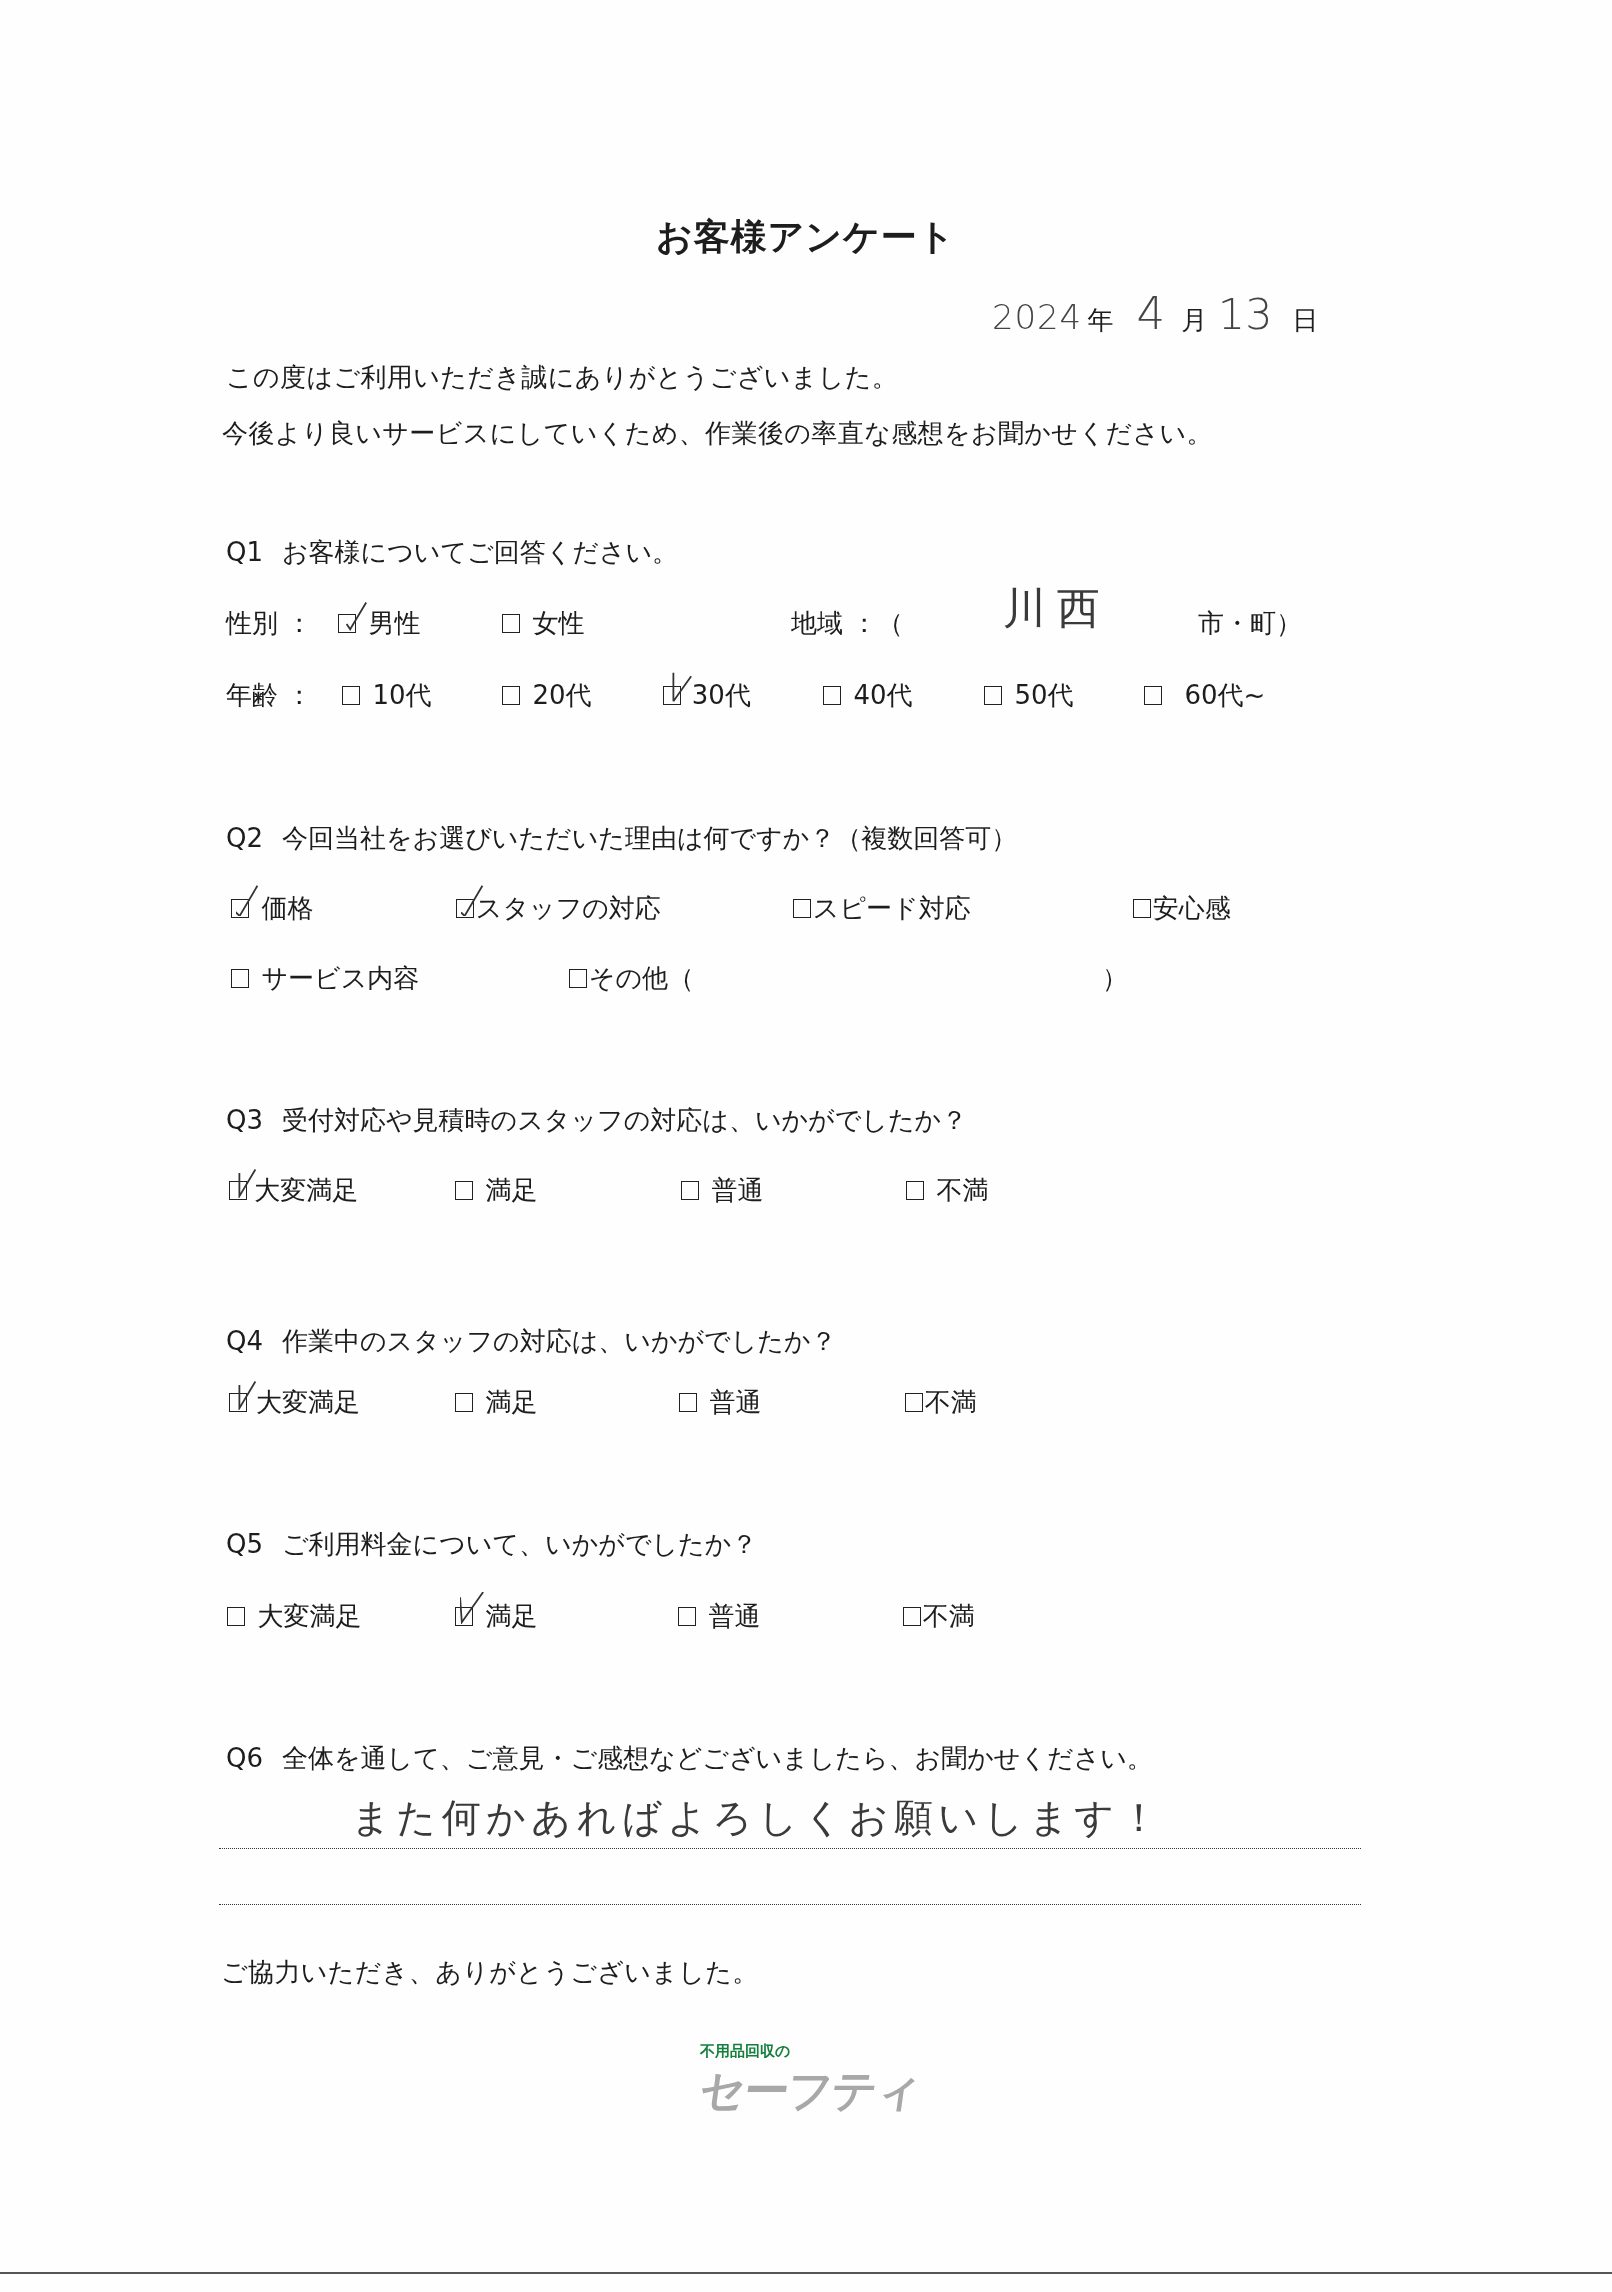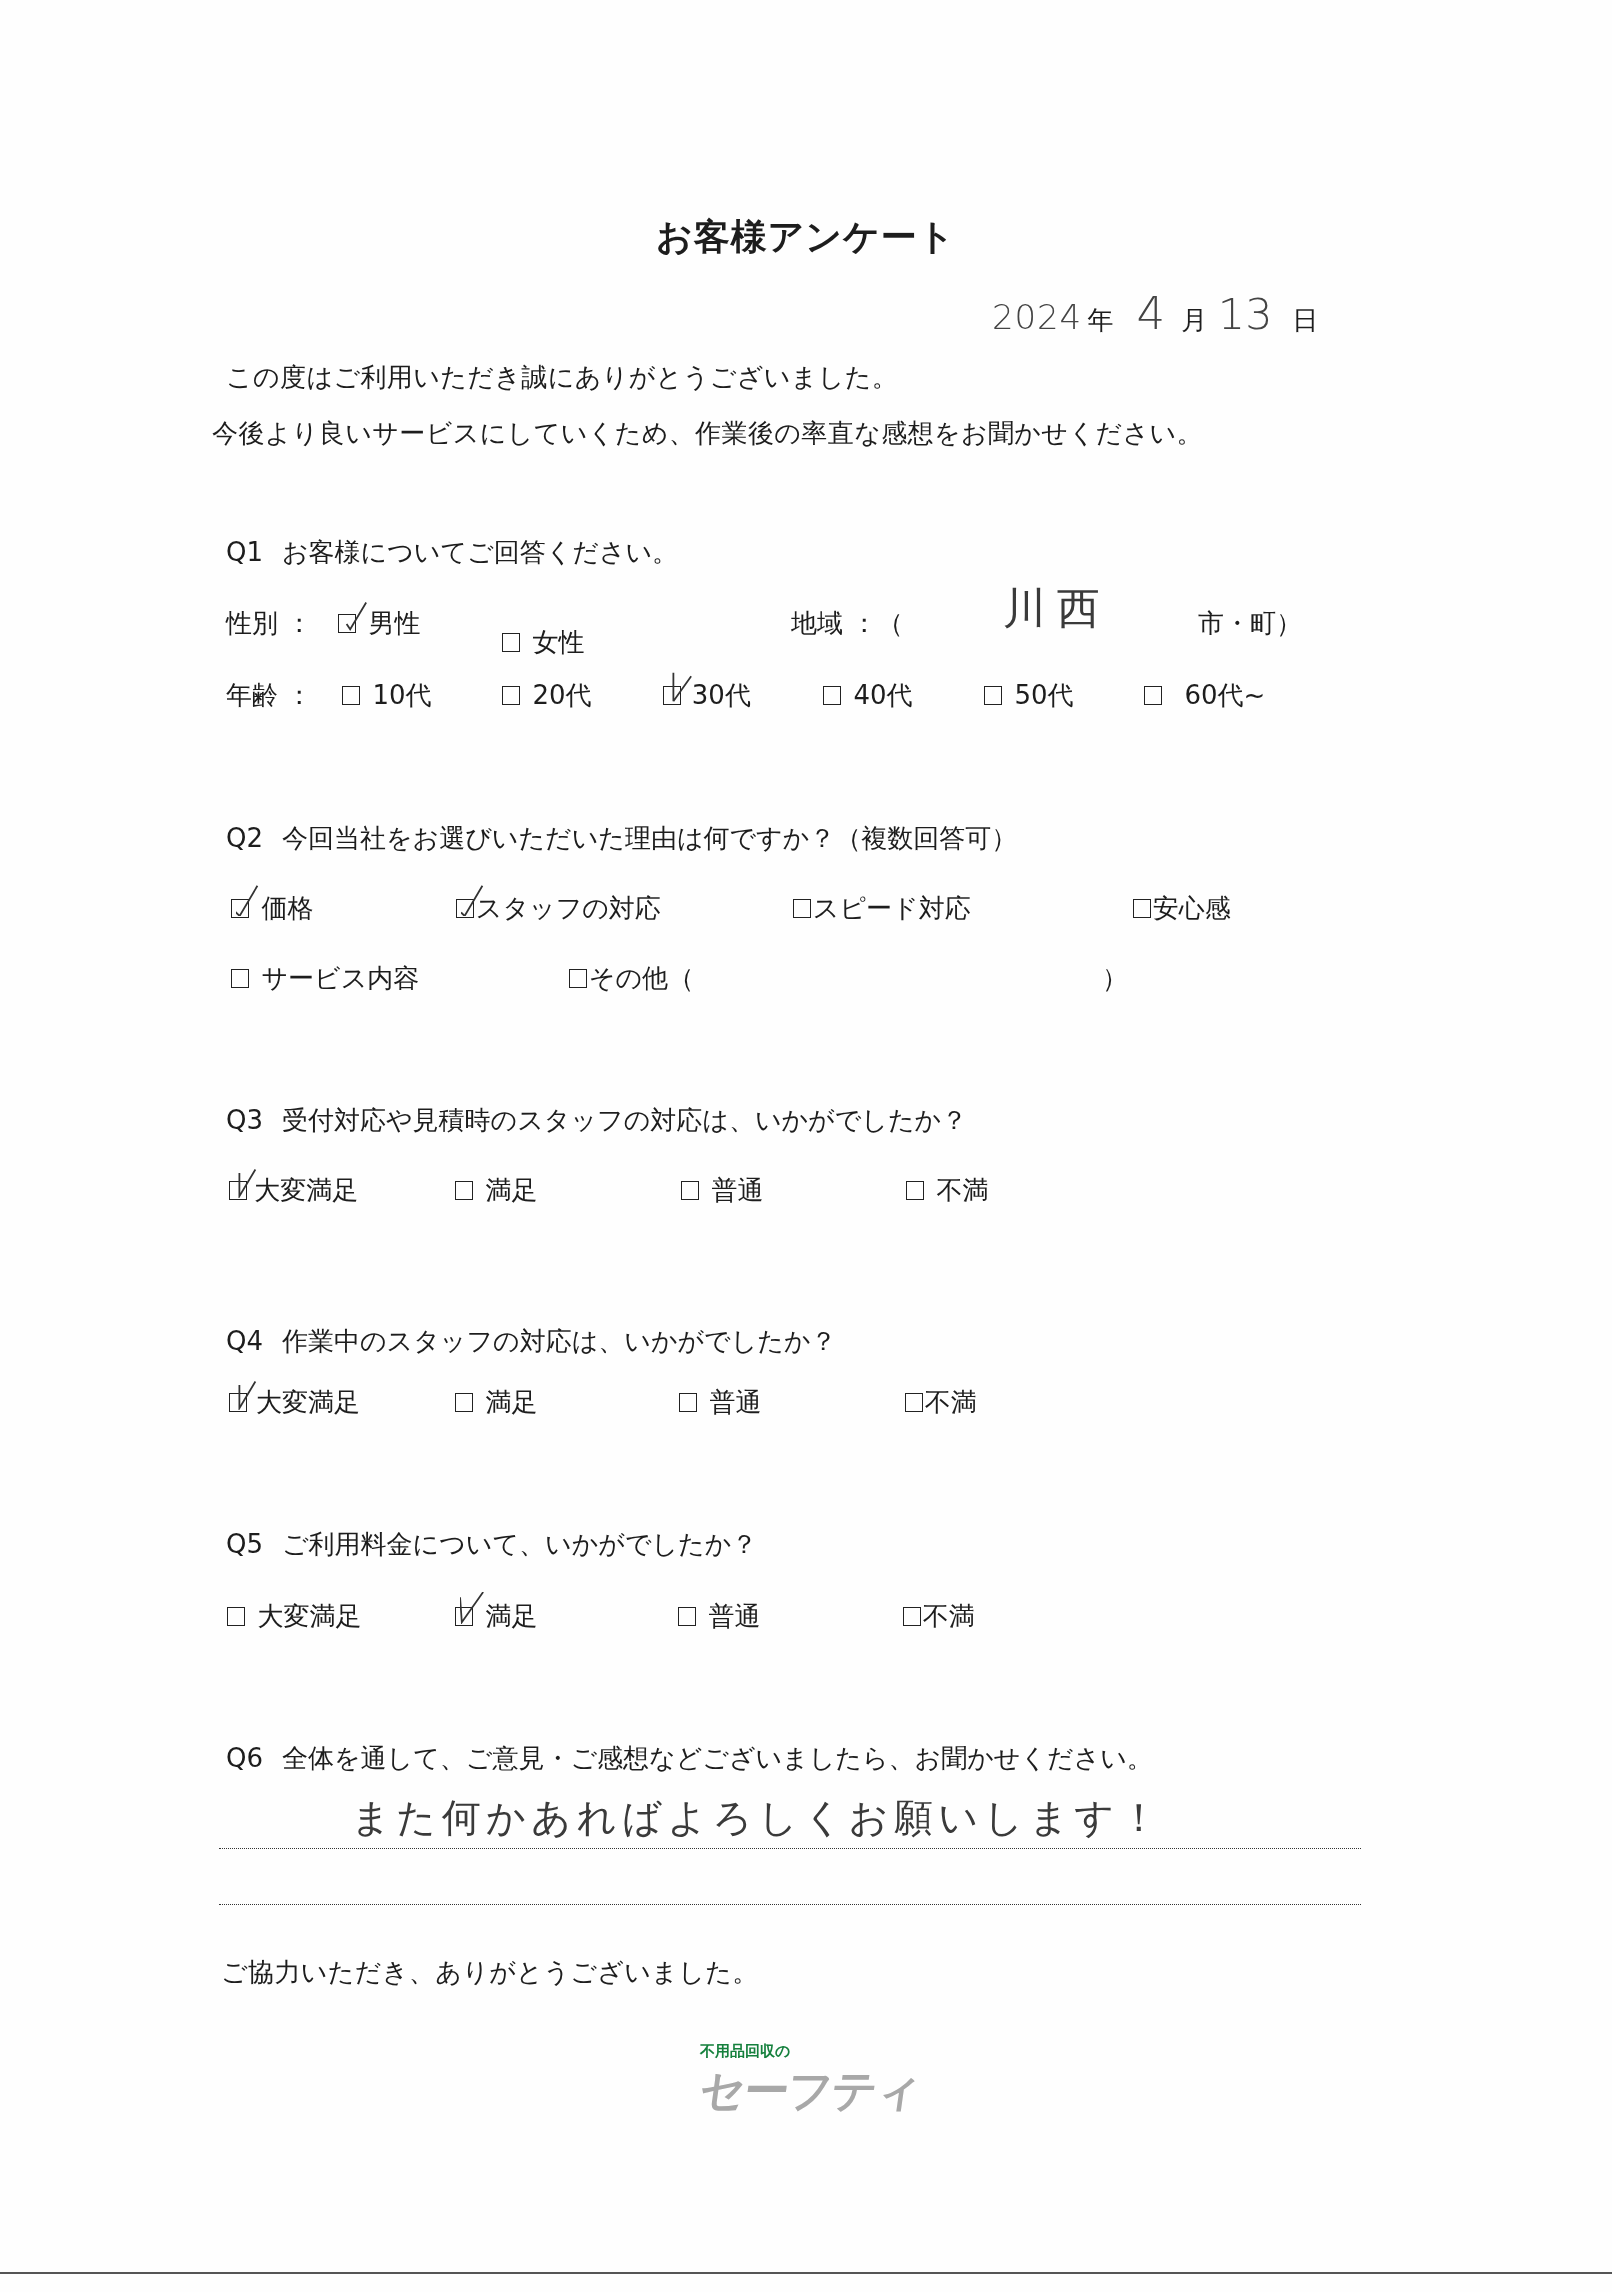--- a/index.html
+++ b/index.html
@@ -37,38 +37,38 @@
 <div class="abs" style="left:992px; top:287px; display:flex; align-items:baseline;">
   <span class="hand date-num" style="font-size:34px; letter-spacing:0.9px;">2024</span>
   <span class="date-unit" style="margin-left:5.4px;">年</span>
   <span class="hand date-num" style="margin-left:23px; font-size:45px;">4</span>
   <span class="date-unit" style="margin-left:16px;">月</span>
   <span class="hand date-num" style="margin-left:10.7px; font-size:43px;">13</span>
   <span class="date-unit" style="margin-left:19.7px;">日</span>
 </div>
 
 <div class="abs body-text" style="left:226px; top:360px;">この度はご利用いただき誠にありがとうございました。</div>
-<div class="abs body-text" style="left:212px; top:416px;">今後より良いサービスにしていくため、作業後の率直な感想をお聞かせください。</div>
+<div class="abs body-text" style="left:222px; top:416px;">今後より良いサービスにしていくため、作業後の率直な感想をお聞かせください。</div>
 
 <div class="abs q" style="left:226px; top:535px;">
   <span class="qn">Q1</span><span>お客様についてご回答ください。</span>
 </div>
 
 <div class="abs opt" style="left:226px; top:606px;">
   <span>性別 ：</span>
 </div>
 <div class="abs opt" style="left:338px; top:606px;">
   <span class="box">
       <svg class="tick" viewBox="0 0 28 36">
         <path d="M4 28 L8 34 L26 4" stroke="#333" stroke-width="2" fill="none"></path>
       </svg>
     </span>
   <span>男性</span>
 </div>
-<div class="abs opt" style="left:502px; top:625px;align-items:center;">
+<div class="abs opt" style="left:502px; top:606px;align-items:center;">
   <span class="box"></span>
   <span>女性</span>
 </div>
 
 <div class="abs opt" style="left:791px; top:606px;">
   <span>地域 ：（</span>
 </div>
 <div class="abs hand" style="left:1003px; top:580px; font-size:43px; letter-spacing:10.7px;">川西</div>
 <div class="abs opt" style="left:1198px; top:606px;">
   <span>市・町）</span>

